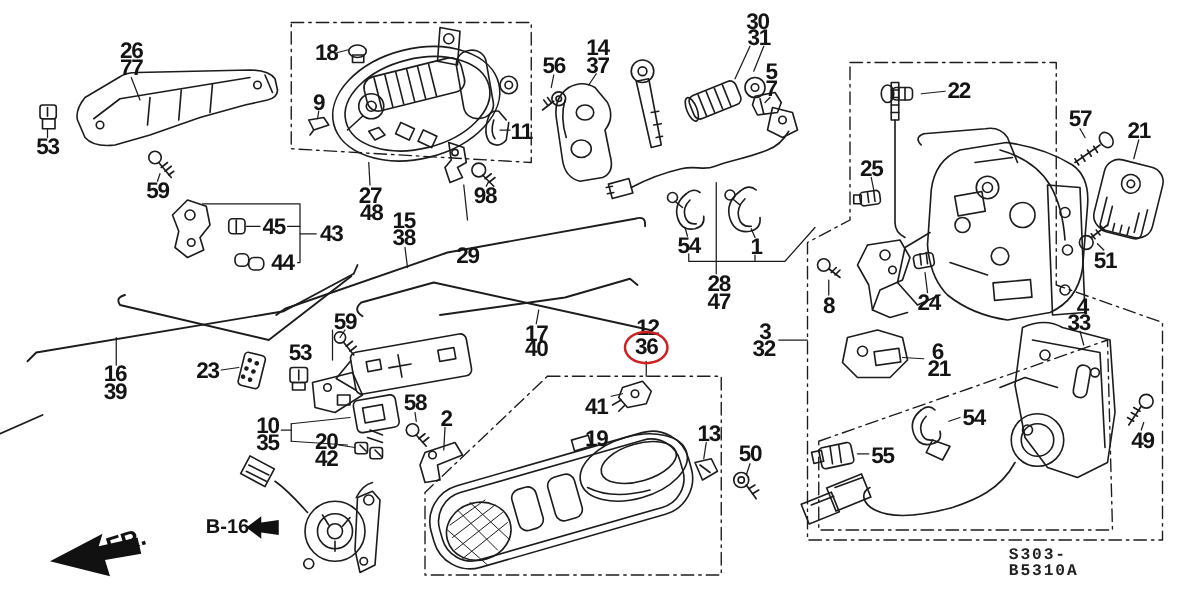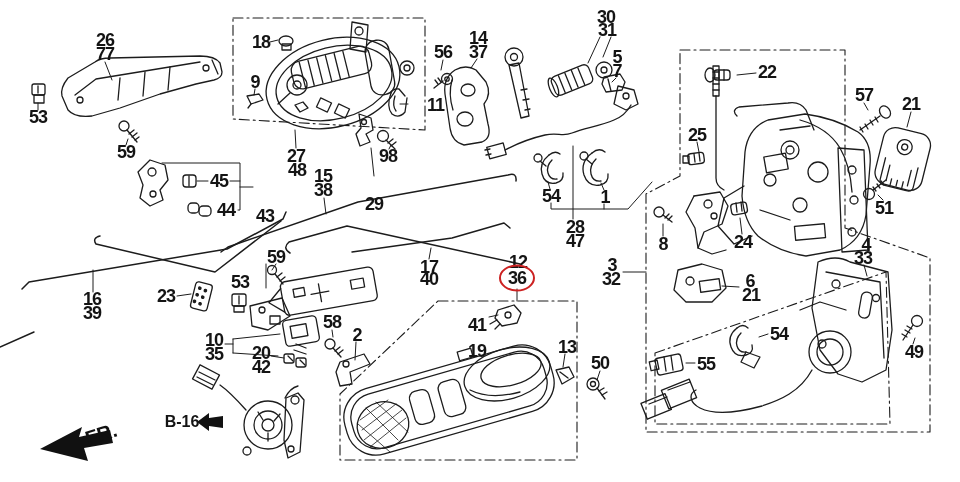--- a/index.html
+++ b/index.html
@@ -442,27 +442,27 @@
 <div id="labels">
       <div class="plabel" style="left: 105px; top: 40px;">26</div>
       <div class="plabel" style="left: 105px; top: 54px;">77</div>
       <div class="plabel" style="left: 38px; top: 117px;">53</div>
       <div class="plabel" style="left: 126px; top: 152px;">59</div>
       <div class="plabel" style="left: 261px; top: 42px;">18</div>
       <div class="plabel" style="left: 255px; top: 82px;">9</div>
       <div class="plabel" style="left: 296px; top: 156px;">27</div>
       <div class="plabel" style="left: 297px; top: 170px;">48</div>
       <div class="plabel" style="left: 219px; top: 181px;">45</div>
-      <div class="plabel" style="left: 265px; top: 187px; margin-top: 29px;">43</div>
+      <div class="plabel" style="left: 265px; top: 187px;">43</div>
       <div class="plabel" style="left: 226px; top: 210px;">44</div>
       <div class="plabel" style="left: 323px; top: 176px;">15</div>
       <div class="plabel" style="left: 323px; top: 190px;">38</div>
       <div class="plabel" style="left: 374px; top: 184px; margin-top: 20px;">29</div>
       <div class="plabel" style="left: 388px; top: 156px;">98</div>
-      <div class="plabel" style="left: 417px; top: 105px; padding-left: 37px;">11</div>
+      <div class="plabel" style="left: 417px; top: 105px;">11</div>
       <div class="plabel" style="left: 443px; top: 52px;">56</div>
       <div class="plabel" style="left: 478px; top: 38px;">14</div>
       <div class="plabel" style="left: 478px; top: 52px;">37</div>
       <div class="plabel" style="left: 606px; top: 17px;">30</div>
       <div class="plabel" style="left: 607px; top: 30px;">31</div>
       <div class="plabel" style="left: 617px; top: 57px;">5</div>
       <div class="plabel" style="left: 617px; top: 71px;">7</div>
       <div class="plabel" style="left: 767px; top: 72px;">22</div>
       <div class="plabel" style="left: 864px; top: 95px;">57</div>
       <div class="plabel" style="left: 911px; top: 104px;">21</div>
@@ -499,13 +499,14 @@
       <div class="plabel" style="left: 214px; top: 354px;">35</div>
       <div class="plabel" style="left: 261px; top: 353px;">20</div>
       <div class="plabel" style="left: 261px; top: 367px;">42</div>
       <div class="plabel" style="left: 779px; top: 334px;">54</div>
       <div class="plabel" style="left: 706px; top: 364px;">55</div>
       <div class="plabel" style="left: 914px; top: 352px;">49</div>
     </div>
 
 <div class="ref-label" style="left:182px;top:422px;">B-16</div>
 <div class="fr-label" style="left:101px;top:434px;">FR.</div>
+<div class="diagram-code" style="left:858px;top:450px;">S303-B5310A</div>
 </div>
 
 </body></html>

